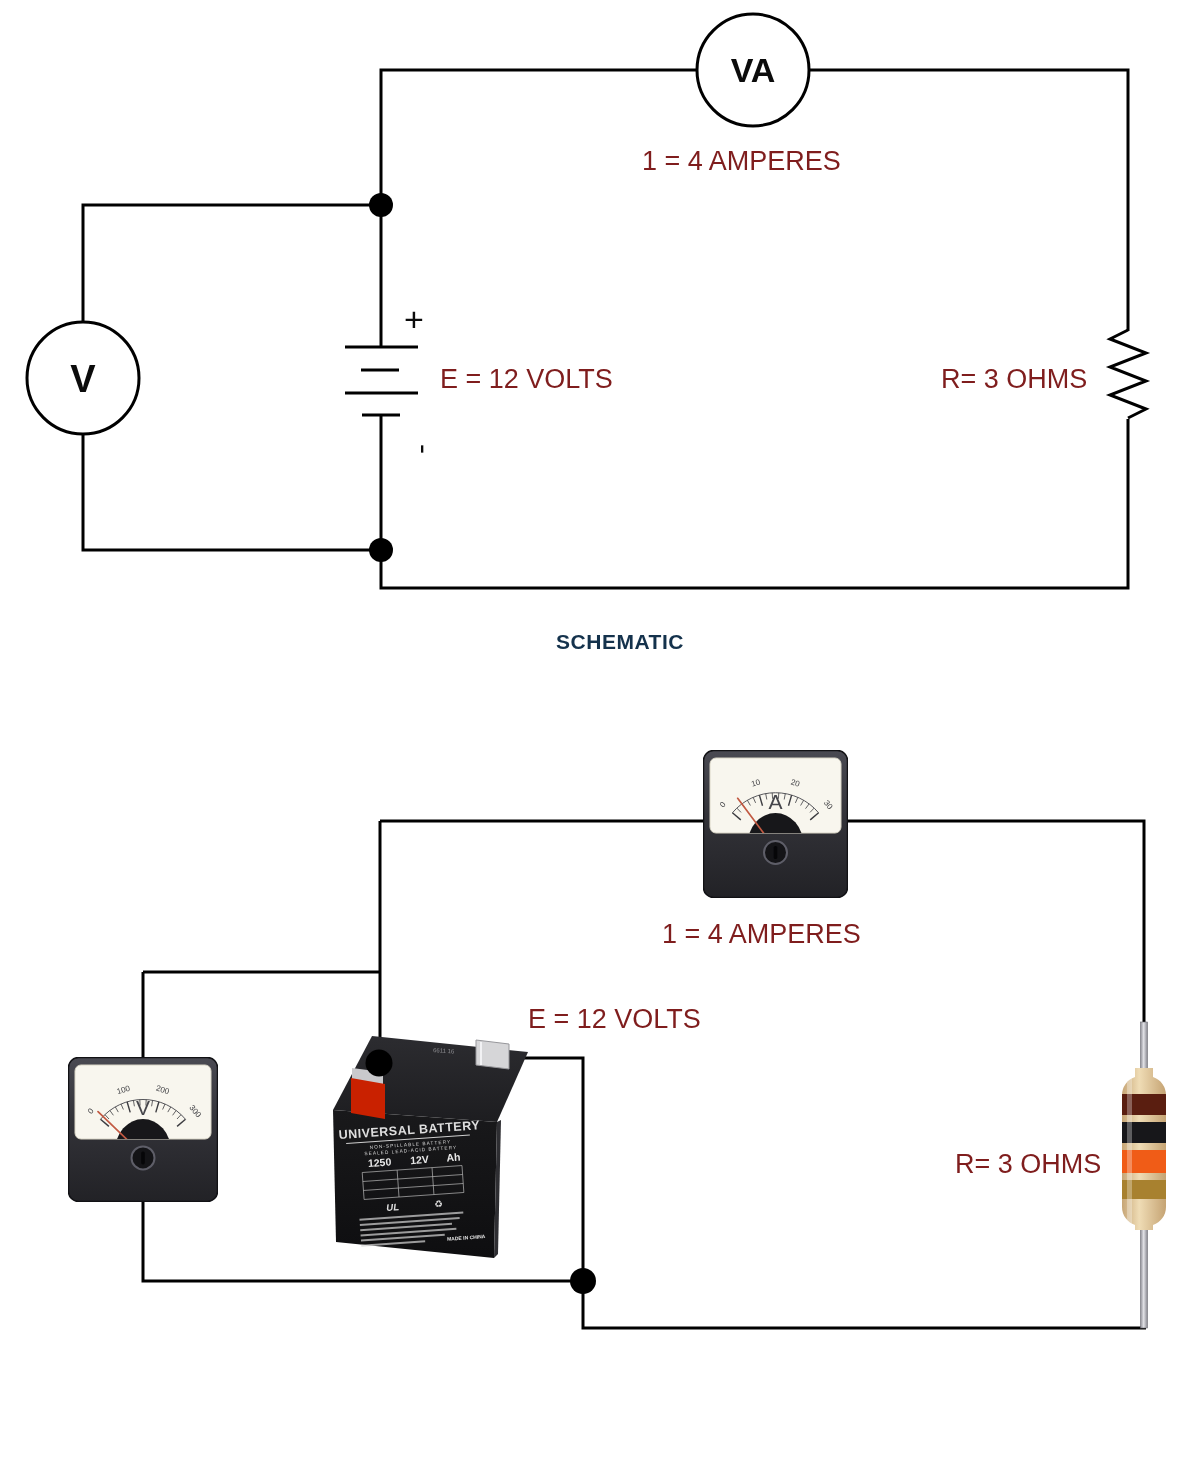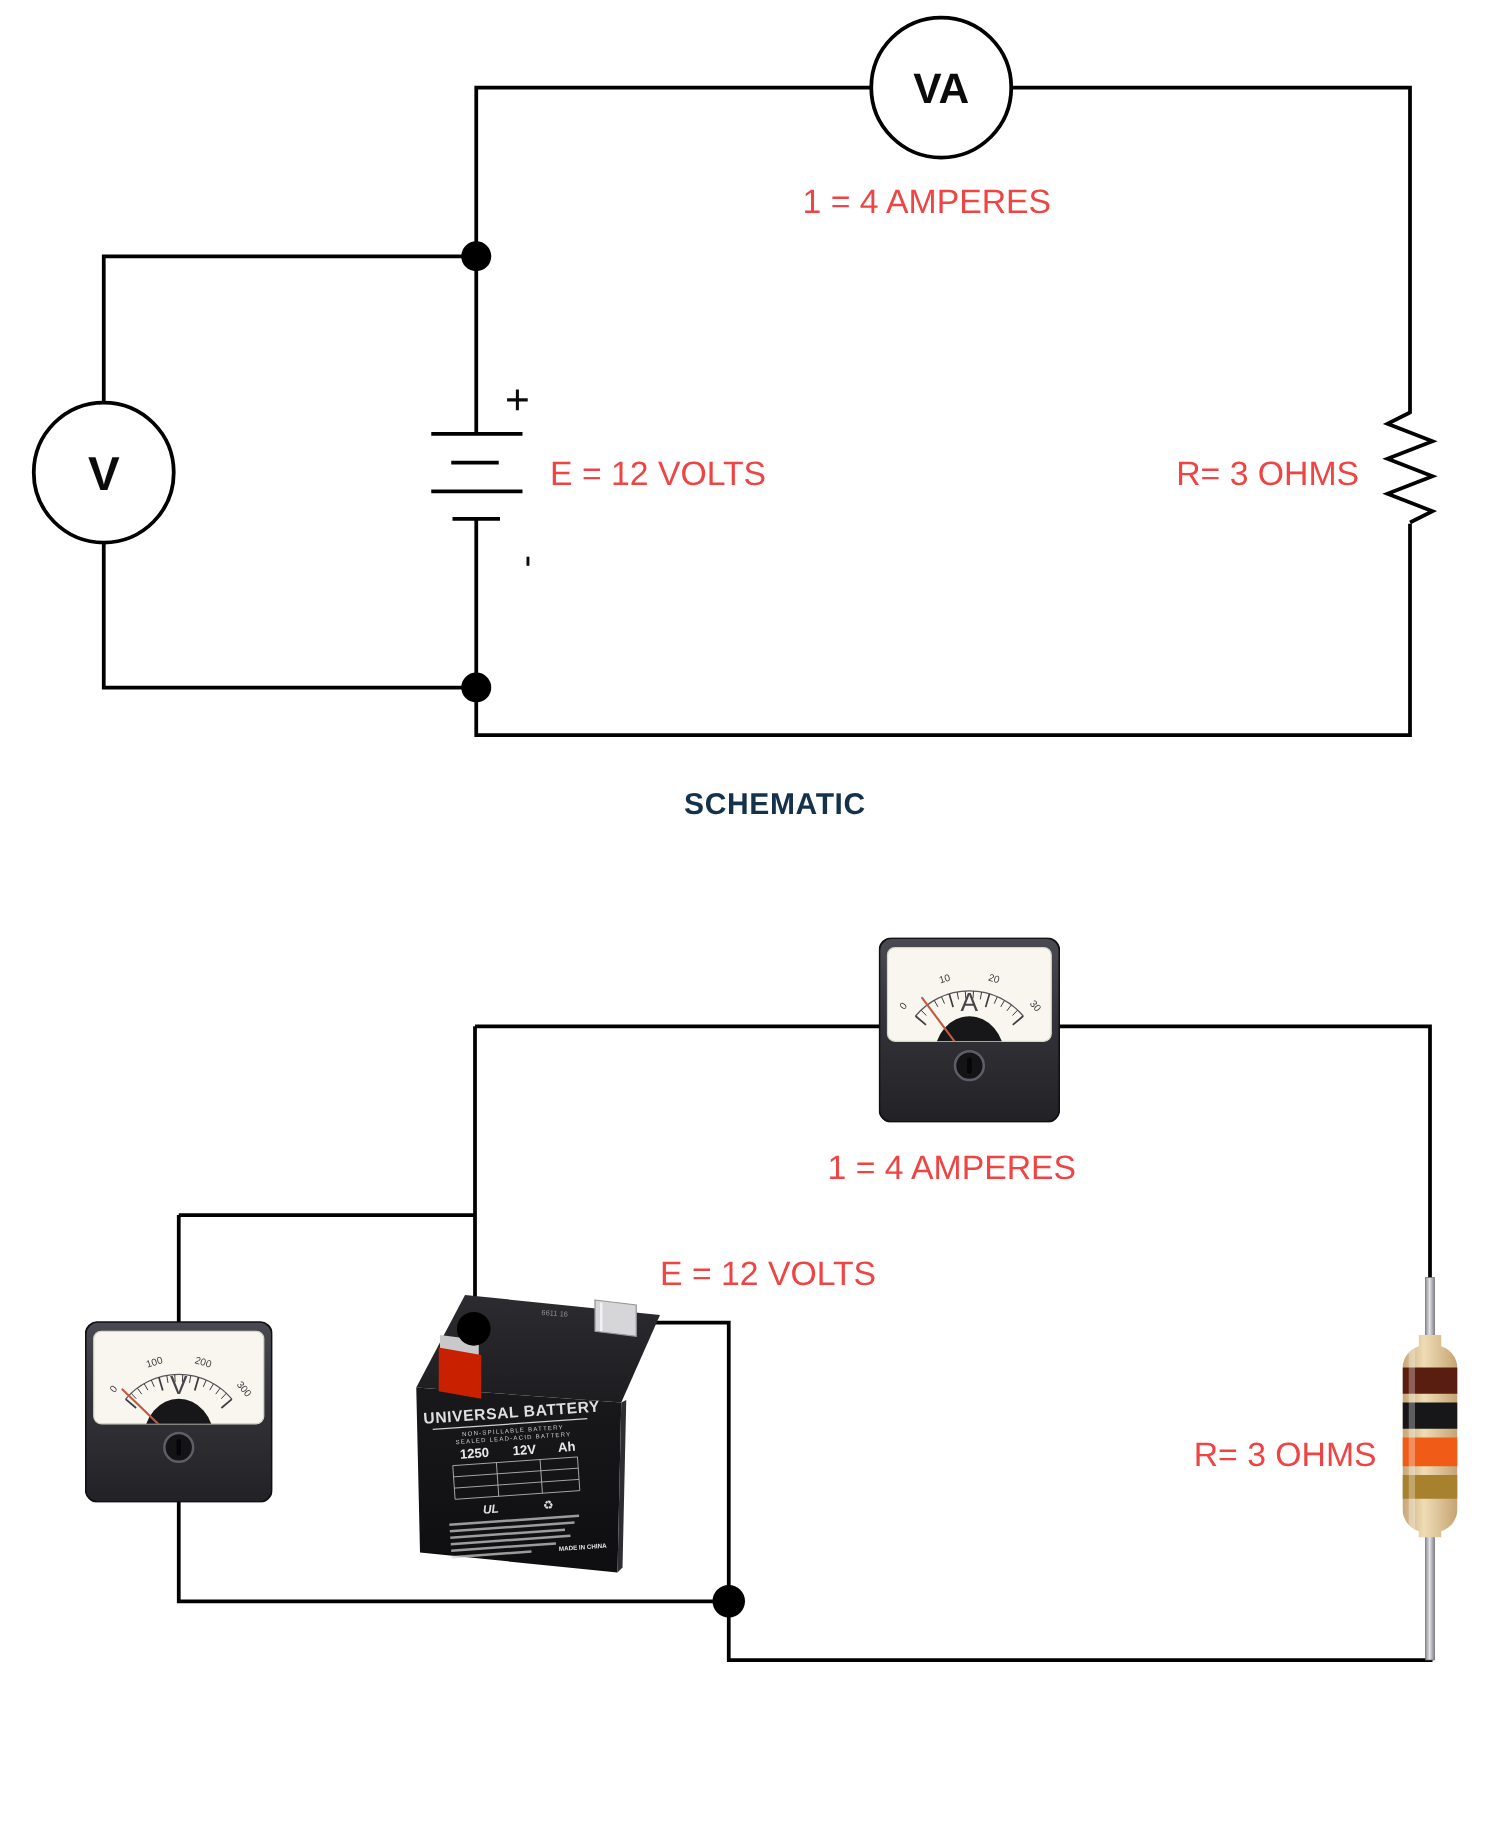--- a/index.html
+++ b/index.html
@@ -1,22 +1,22 @@
 <!DOCTYPE html>
 <html><head>
 <meta charset="utf-8">
 <style>
   html,body{margin:0;padding:0;background:#ffffff;}
   #canvas{position:relative;width:1200px;height:1472px;background:#ffffff;overflow:hidden;
           font-family:"Liberation Sans","DejaVu Sans",sans-serif;}
   svg{display:block;}
   .layer{position:absolute;left:0;top:0;}
-  .label{position:absolute;color:#ef4444;font-size:27px;white-space:nowrap;}
+  .label{position:absolute;color:#7f1d1d;font-size:27px;white-space:nowrap;}
   .section-title{position:absolute;left:420px;width:400px;text-align:center;color:#14324c;
-                 font-weight:bold;font-size:24px;letter-spacing:.5px;}
+                 font-weight:bold;font-size:21px;letter-spacing:.5px;}
   .meter{position:absolute;}
   .component{position:absolute;}
 </style>
 </head>
 <body>
 
 <div id="canvas">
 
   <svg class="layer" width="1200" height="1472" viewBox="0 0 1200 1472">
     <g stroke="#000000" stroke-width="3" fill="none">

